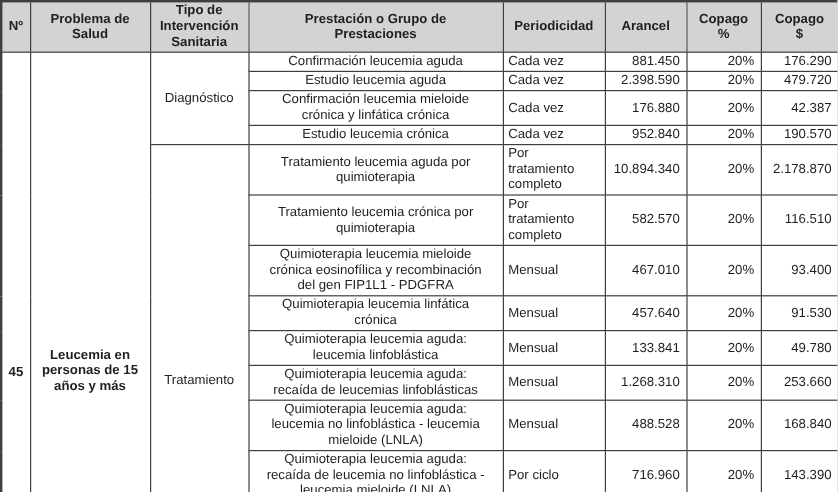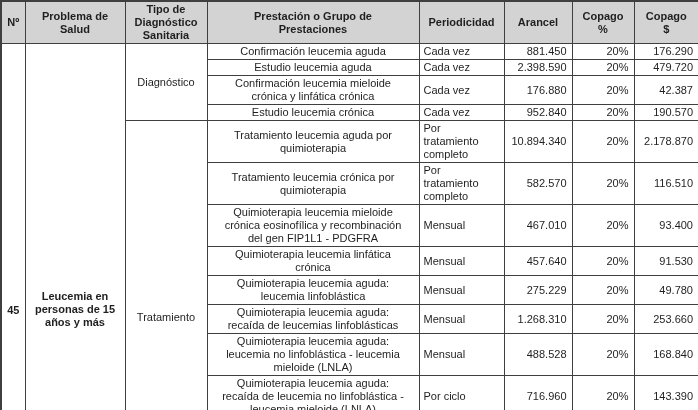--- a/index.html
+++ b/index.html
@@ -68,21 +68,21 @@
         <col style="width:68px">
         <col style="width:62px">
         <col style="width:65px">
     </colgroup>
     <thead>
       <tr>
         <th>Nº</th>
         <th>Problema de
 Salud</th>
         <th>Tipo de
-Diagnóstico
+Intervención
 Sanitaria</th>
         <th>Prestación o Grupo de
 Prestaciones</th>
         <th>Periodicidad</th>
         <th>Arancel</th>
         <th>Copago
 %</th>
         <th>Copago
 $</th>
       </tr>
@@ -157,21 +157,21 @@
 crónica</td>
         <td class="per">Mensual</td>
         <td class="num">457.640</td>
         <td class="num">20%</td>
         <td class="num">91.530</td>
       </tr>
       <tr style="height:28px">
         <td class="prest">Quimioterapia leucemia aguda:
 leucemia linfoblástica</td>
         <td class="per">Mensual</td>
-        <td class="num">275.229</td>
+        <td class="num">133.841</td>
         <td class="num">20%</td>
         <td class="num">49.780</td>
       </tr>
       <tr style="height:29px">
         <td class="prest">Quimioterapia leucemia aguda:
 recaída de leucemias linfoblásticas</td>
         <td class="per">Mensual</td>
         <td class="num">1.268.310</td>
         <td class="num">20%</td>
         <td class="num">253.660</td>

